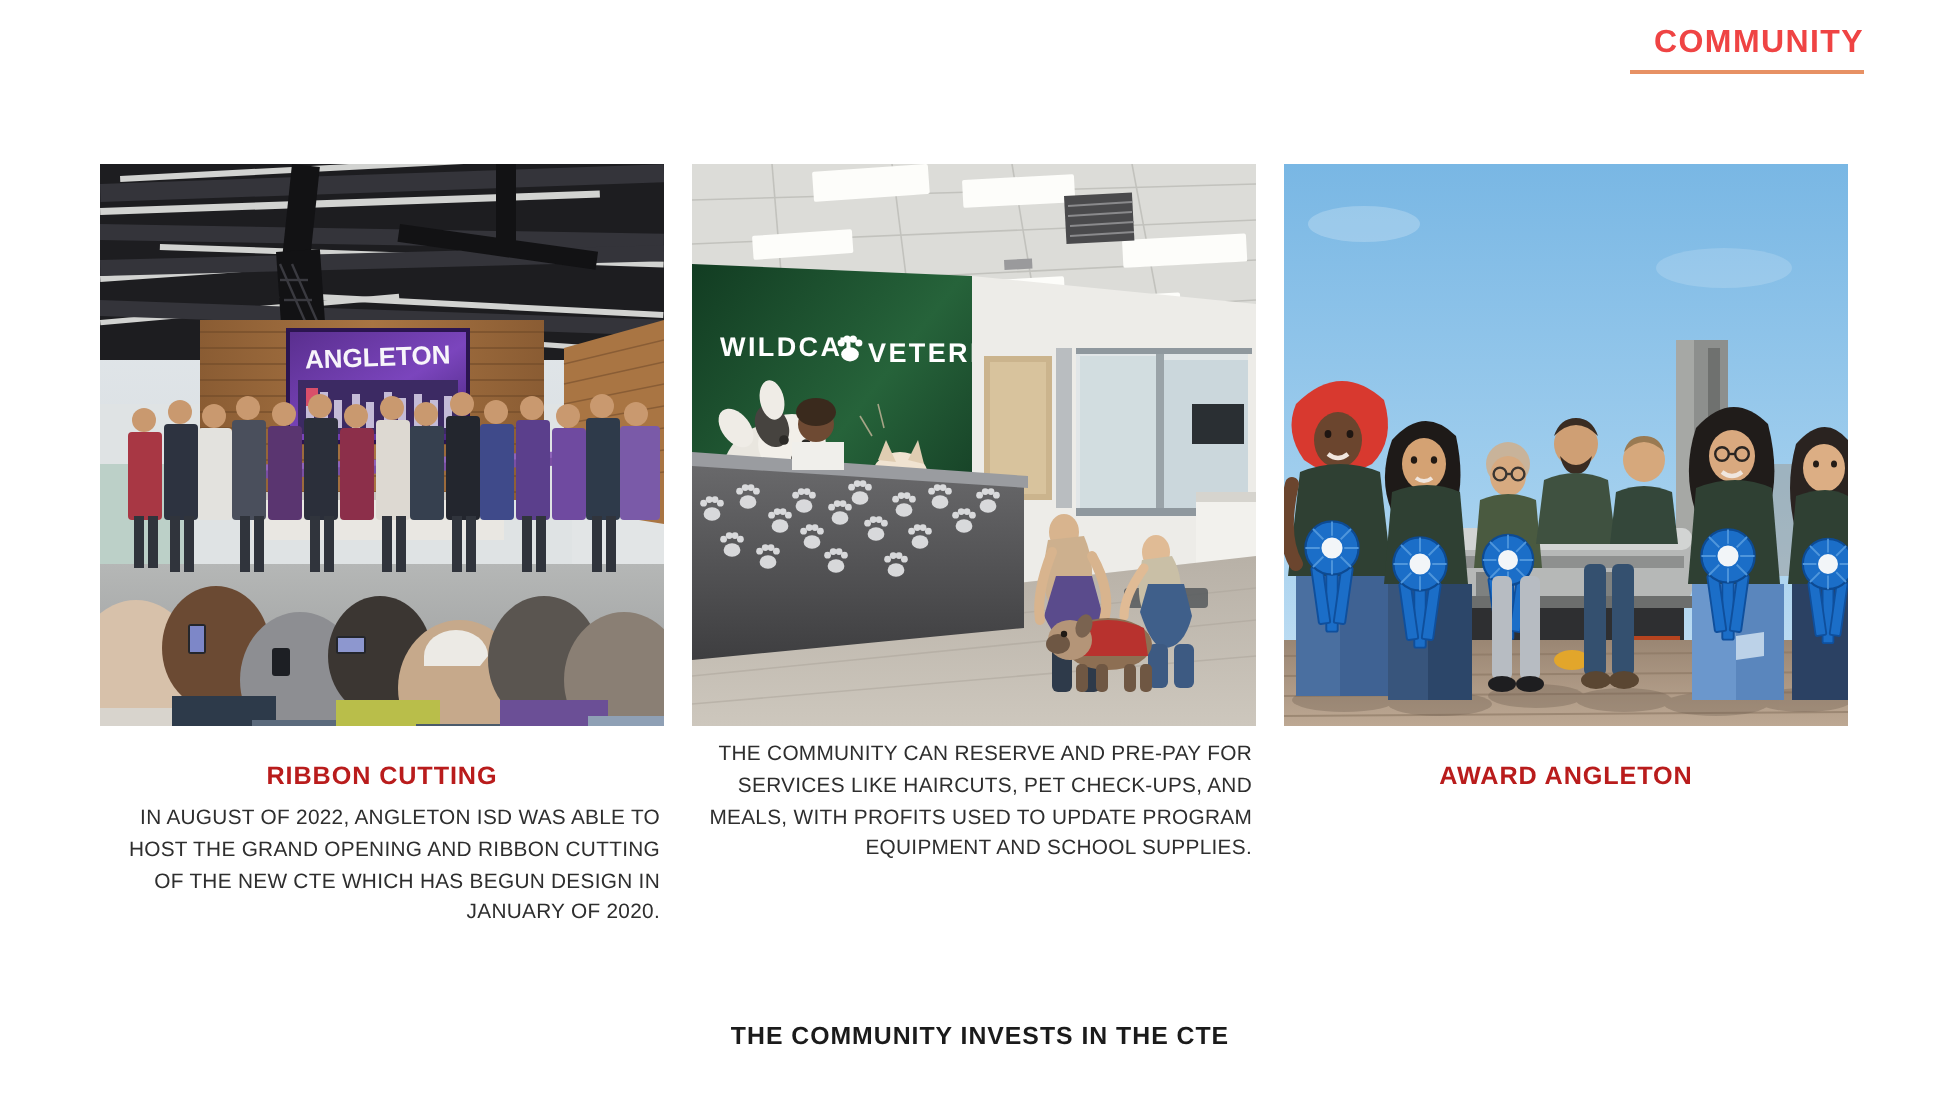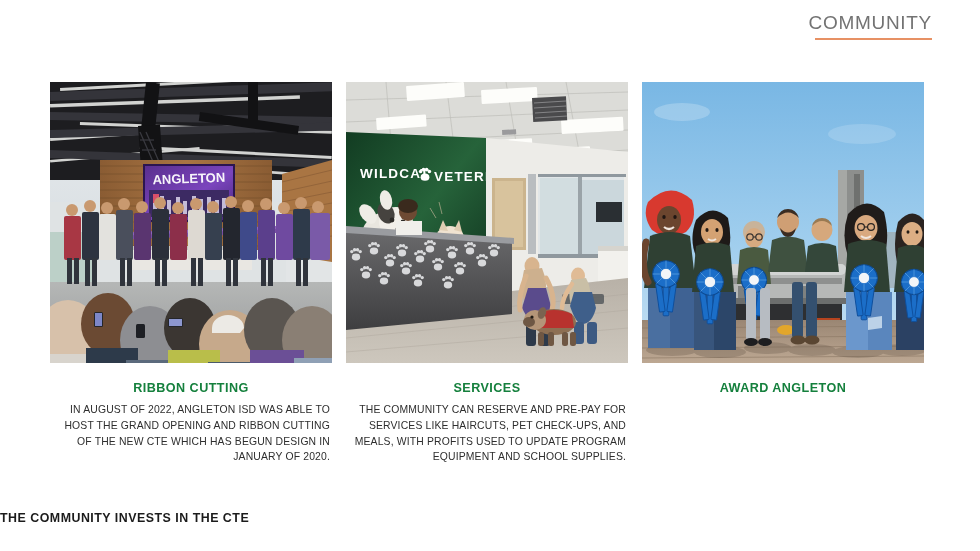--- a/index.html
+++ b/index.html
@@ -18,24 +18,24 @@
   }
 
   
   .slide-header {
     position: absolute;
     top: 13px;
     right: 48px;
     text-align: right;
   }
   .slide-header-title {
-    font-size: 19px;
-    font-weight: 400;
+    font-size: 16px;
+    font-weight: 700;
     letter-spacing: 0.7px;
-    color: #737373;
+    color: #ef4444;
     line-height: 1.1;
   }
   .slide-header-rule {
     margin-top: 4px;
     height: 2.5px;
     width: 117px;
     background: #e79164;
     margin-left: auto;
   }
 
@@ -61,39 +61,39 @@
     background: #cfd4d8;
   }
   .card-media svg { display: block; width: 100%; height: 100%; }
 
   .card-heading {
     margin-top: 18px;
     text-align: center;
     font-size: 12.6px;
     font-weight: 700;
     letter-spacing: 0.45px;
-    color: #15803d;
+    color: #b91c1c;
   }
   .card-body {
     margin-top: 7px;
     text-align: right;
     font-size: 10.4px;
     line-height: 1.52;
     letter-spacing: 0.15px;
     color: #2e2e2e;
     padding: 0 2px;
   }
 
   
   .slide-footer {
     position: absolute;
     left: 0;
     right: 0;
     top: 511px;
-    text-align: left;
+    text-align: center;
   }
   .slide-footer-text {
     font-size: 12.4px;
     font-weight: 700;
     letter-spacing: 0.5px;
     color: #1b1b1b;
   }
 </style>
 </head>
 <body>
@@ -509,21 +509,20 @@
           <ellipse cx="196" cy="231" rx="4" ry="6" fill="#7a6350" transform="rotate(20 196 231)"></ellipse>
           <g fill="#6f5743">
             <rect x="192" y="250" width="6" height="14" rx="2.5"></rect>
             <rect x="202" y="250" width="6" height="14" rx="2.5"></rect>
             <rect x="216" y="250" width="6" height="14" rx="2.5"></rect>
             <rect x="224" y="250" width="6" height="14" rx="2.5"></rect>
           </g>
         </g>
       </svg>
     </div>
-    <div class="card-heading">SERVICES</div>
     <div class="card-body">THE COMMUNITY CAN RESERVE AND PRE-PAY FOR SERVICES LIKE HAIRCUTS, PET CHECK-UPS, AND MEALS, WITH PROFITS USED TO UPDATE PROGRAM EQUIPMENT AND SCHOOL SUPPLIES.</div>
   </div>
 
   <div class="card">
     <div class="card-media">
       <svg viewBox="0 0 282 281" preserveAspectRatio="xMidYMid slice" aria-hidden="true">
         <defs>
           <linearGradient id="c3sky" x1="0" y1="0" x2="0" y2="1">
             <stop offset="0" stop-color="#79b7e4"></stop>
               <stop offset=".6" stop-color="#a2cfee"></stop>

